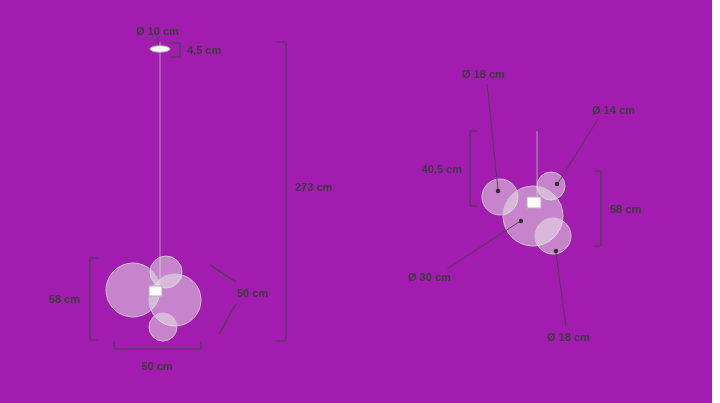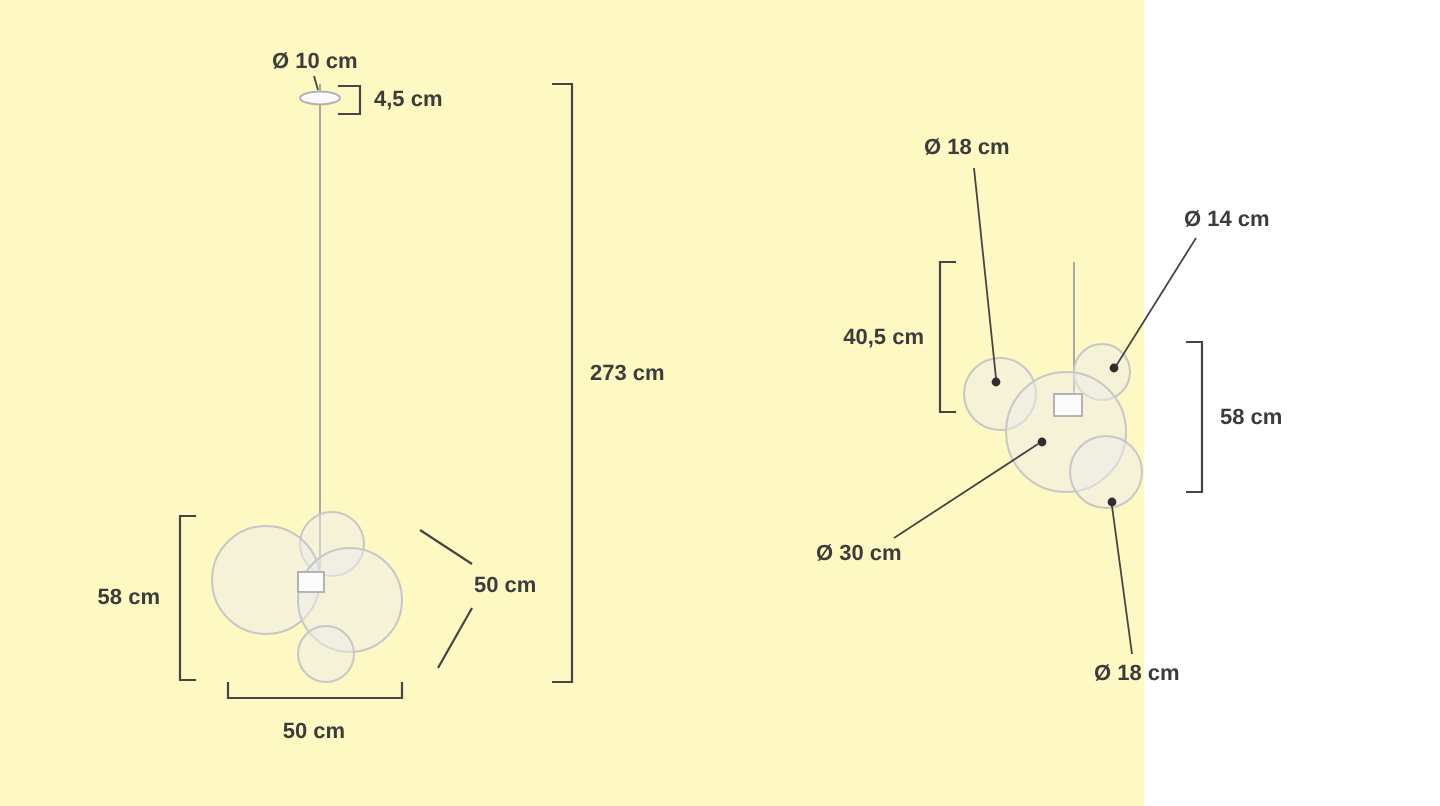--- a/index.html
+++ b/index.html
@@ -6,23 +6,23 @@
     margin: 0;
     padding: 0;
     background: #ffffff;
     width: 720px;
     height: 403px;
     overflow: hidden;
     font-family: "Liberation Sans", sans-serif;
   }
   .canvas {
     position: relative;
-    width: 572px;
+    width: 712px;
     height: 403px;
-    background: #fef9c3;
+    background: #a21caf;
   }
   svg text.lbl {
     font-family: "Liberation Sans", sans-serif;
     font-size: 11px;
     font-weight: 700;
     fill: #3c3c3c;
     dominant-baseline: central;
   }
   svg .dim {
     stroke: #454545;

